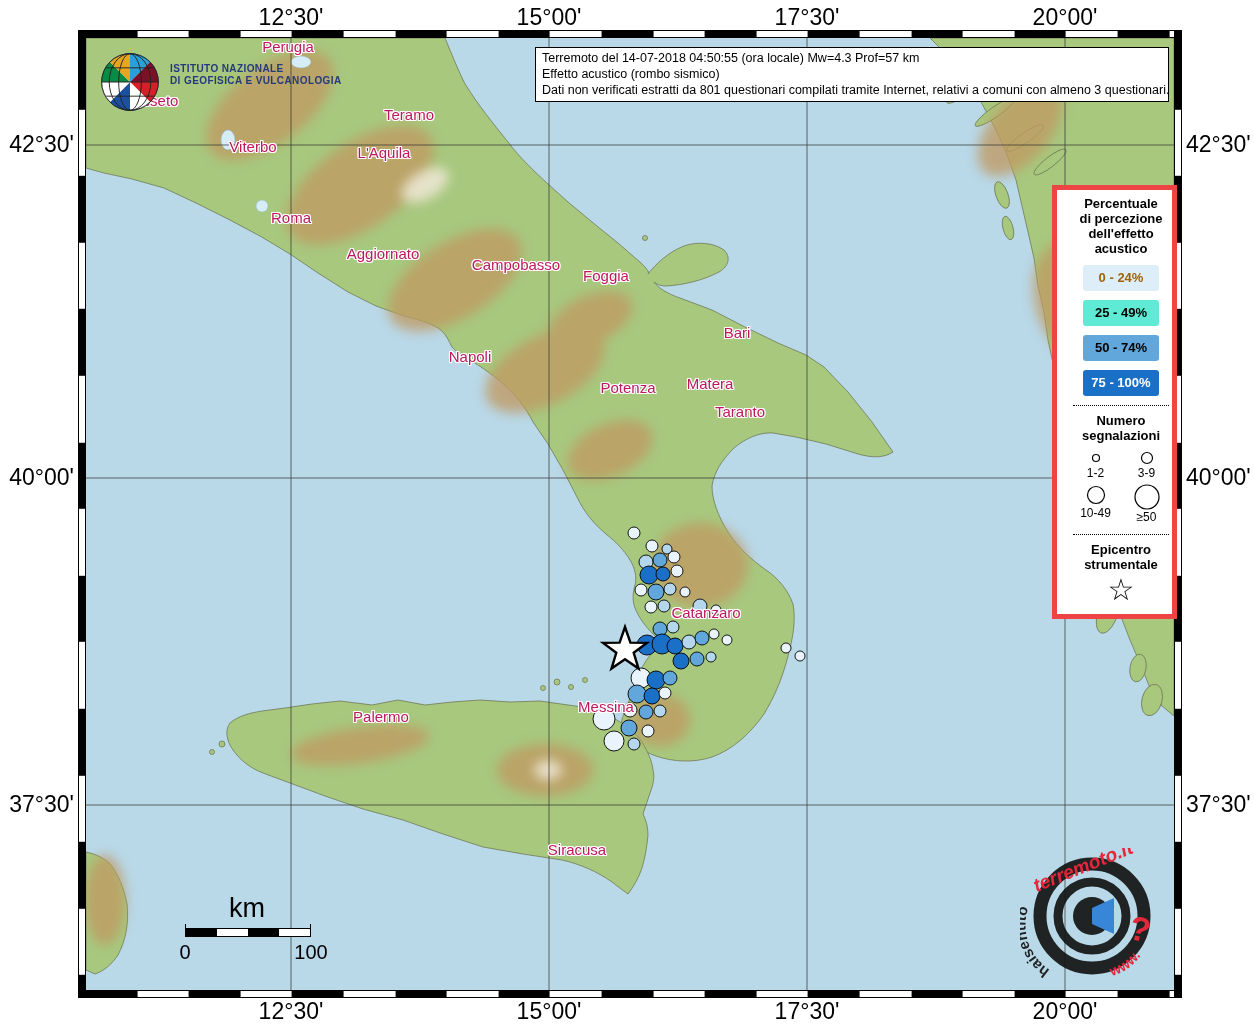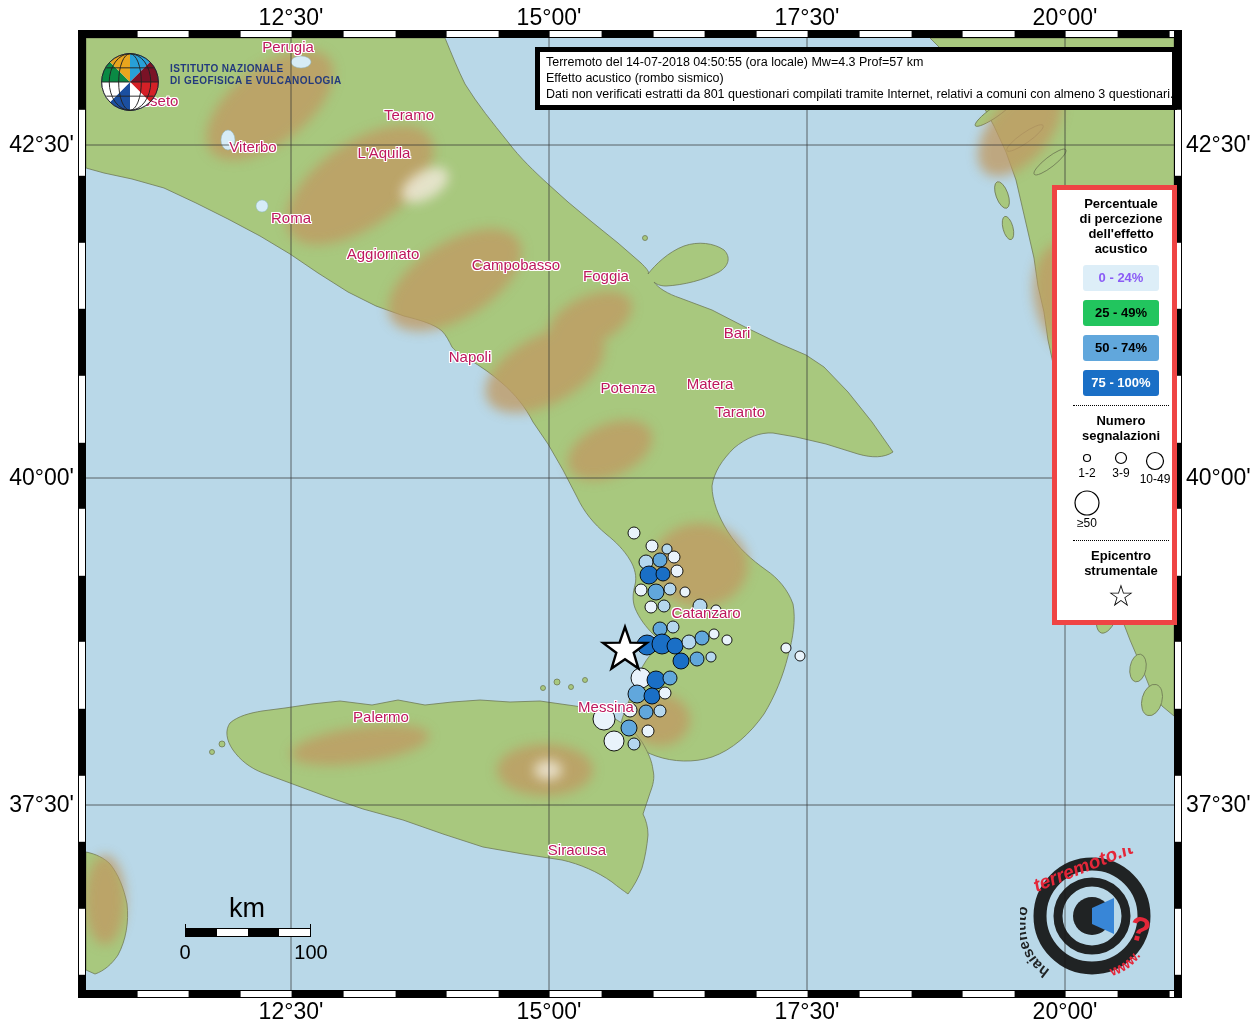--- a/index.html
+++ b/index.html
@@ -30,32 +30,32 @@
   .ax-left{left:2px;width:72px;text-align:right;}
   .ax-right{left:1186px;text-align:left;}
 
   
   #city-layer{position:absolute;left:0;top:0;width:100%;height:100%;pointer-events:none;z-index:5;}
   .city{position:absolute;transform:translate(-50%,-50%);font-size:15px;white-space:nowrap;color:#be185d;
     text-shadow:1px 0 0 #fff,-1px 0 0 #fff,0 1px 0 #fff,0 -1px 0 #fff,
                 1px 1px 0 #fff,-1px -1px 0 #fff,1px -1px 0 #fff,-1px 1px 0 #fff;}
 
   
-  .info-box{position:absolute;left:535px;top:47px;width:620px;background:#fff;border:5px solid #000000;
+  .info-box{position:absolute;left:535px;top:47px;width:620px;background:#fff;border:1px solid #000000;
     padding:3px 6px;font-size:12.5px;line-height:15.8px;white-space:nowrap;z-index:20;overflow:hidden;}
 
   
   .legend{position:absolute;left:1052px;top:185px;width:102px;background:#fff;border:5px solid #ef4444;
     padding:6px 0 8px 13px;z-index:20;text-align:center;}
   .legend-title div, .legend-subtitle div{font-size:13px;font-weight:bold;line-height:15px;}
   .swatches{margin-top:7px;}
   .swatch{width:76px;height:26px;line-height:26px;margin:9px auto 0 auto;border-radius:3px;
     font-size:13px;font-weight:bold;text-align:center;}
   .legend-sep{border-top:1px dotted #000;margin:9px 3px 7px 3px;}
-  .count-grid{display:grid;grid-template-columns:1fr 1fr 1fr;margin-top:4px;text-align:center;}
+  .count-grid{display:grid;grid-template-columns:1fr 1fr;margin-top:4px;text-align:center;}
   .count-cell{padding:2px 0 1px 0;}
   .count-cell svg{display:block;margin:0 auto;}
   .count-label{font-size:12px;line-height:13px;}
   .legend-star{font-size:30px;line-height:32px;margin-top:2px;}
 
   
   .scalebar-unit{position:absolute;left:247px;top:893px;transform:translateX(-50%);font-size:27px;z-index:10;}
   .scalebar{position:absolute;left:185px;top:928px;width:126px;height:9px;box-sizing:border-box;border:1px solid #000;
     background:linear-gradient(90deg,#000 0 25%,#fff 25% 50%,#000 50% 75%,#fff 75% 100%);z-index:10;}
   .scalebar::before,.scalebar::after{content:"";position:absolute;top:-5px;width:1px;height:5px;background:#000;}
@@ -287,22 +287,22 @@
   </div>
 
   <div class="legend">
     <div class="legend-title">
       <div>Percentuale</div>
       <div>di percezione</div>
       <div>dell'effetto</div>
       <div>acustico</div>
     </div>
     <div class="swatches">
-      <div class="swatch" style="background: rgb(221, 238, 248); color: #8b5cf6; text-align: center;">0 - 24%</div>
-      <div class="swatch" style="background: #22c55e; color: rgb(0, 0, 0);">25 - 49%</div>
+      <div class="swatch" style="background: rgb(221, 238, 248); color: #a16207; text-align: center;">0 - 24%</div>
+      <div class="swatch" style="background: #5eead4; color: rgb(0, 0, 0);">25 - 49%</div>
       <div class="swatch" style="background: rgb(97, 167, 220); color: rgb(0, 0, 0);">50 - 74%</div>
       <div class="swatch" style="background: rgb(26, 111, 198); color: rgb(255, 255, 255);">75 - 100%</div>
     </div>
     <div class="legend-sep"></div>
     <div class="legend-subtitle">
       <div>Numero</div>
       <div>segnalazioni</div>
     </div>
     <div class="count-grid">
       <div class="count-cell">

